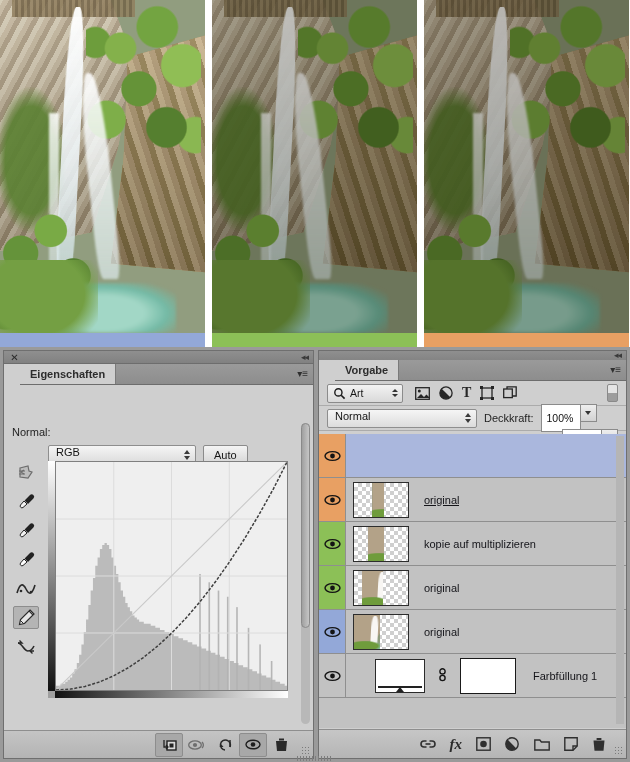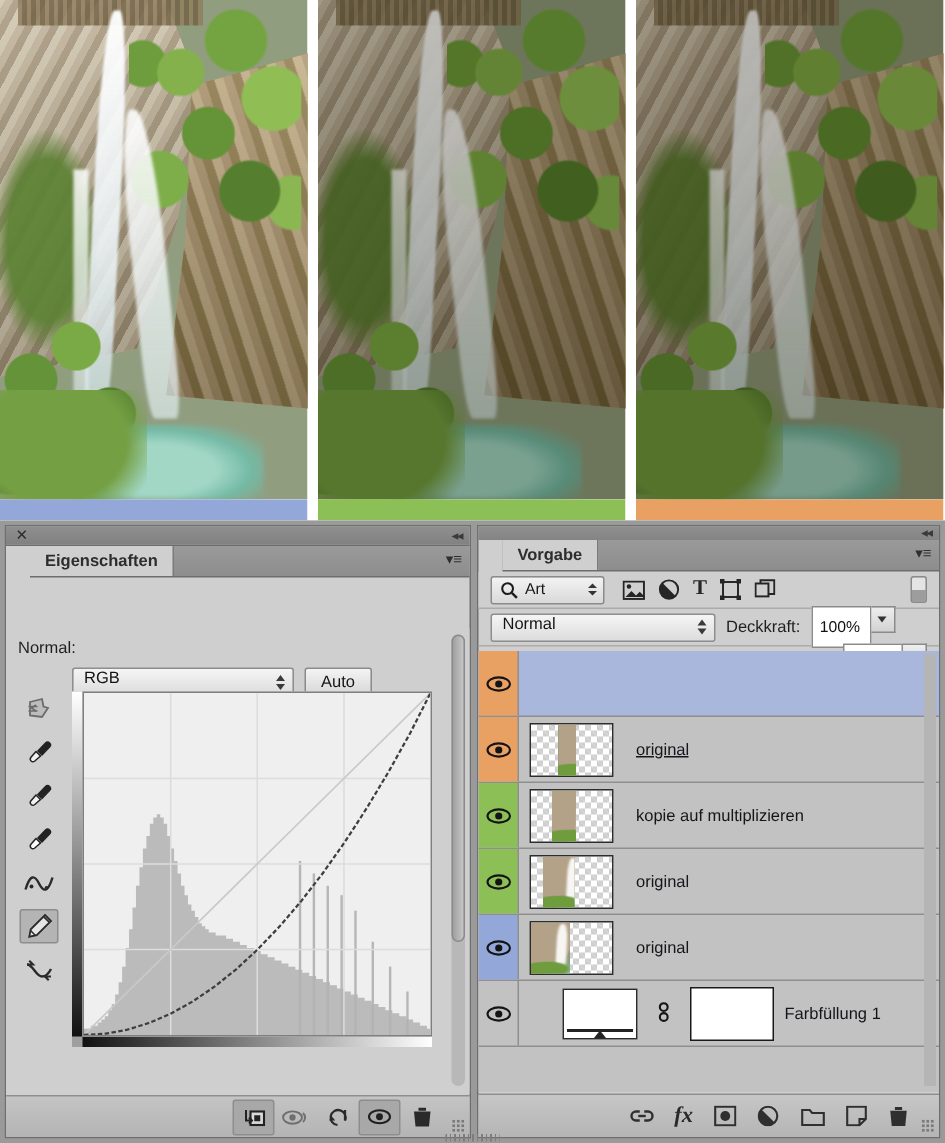--- a/index.html
+++ b/index.html
@@ -777,21 +777,21 @@
             <div class="layer-body">
               <span class="adj-thumb" style="margin-left: 22px;">
                 <span class="bar"></span>
                 <span class="tri"></span>
               </span>
               <span class="link-ico" style="margin-left: 6px;"><svg width="9" height="15" viewBox="0 0 9 15">
                   <path d="M4.5 7 a2.6 2.6 0 1 1 0 -5.2 a2.6 2.6 0 1 1 0 5.2 Z" fill="none" stroke="#151515" stroke-width="1.4"></path>
                   <path d="M4.5 13.6 a2.6 2.6 0 1 1 0 -5.2 a2.6 2.6 0 1 1 0 5.2 Z" fill="none" stroke="#151515" stroke-width="1.4"></path>
                 </svg></span>
               <span style="width: 56px; height: 36px; border: 1px solid rgb(26, 26, 26); background: rgb(255, 255, 255); flex: 0 0 auto; margin-left: 6px;"></span>
-              <span class="layer-name" style="">Farbfüllung 1</span>
+              <span class="layer-name" style="margin-left: 10px;">Farbfüllung 1</span>
             </div>
           </div>
         </div>
 
       <div class="layers-vscroll"></div>
 
       <div class="lp-foot">
         <svg class="icon-svg" width="16" height="12" viewBox="0 0 16 12">
           <path d="M6.5 3 H4 a3 3 0 0 0 0 6 h2.5" fill="none" stroke="#2f2f2f" stroke-width="1.6"></path>
           <path d="M9.5 3 H12 a3 3 0 0 1 0 6 H9.5" fill="none" stroke="#2f2f2f" stroke-width="1.6"></path>

